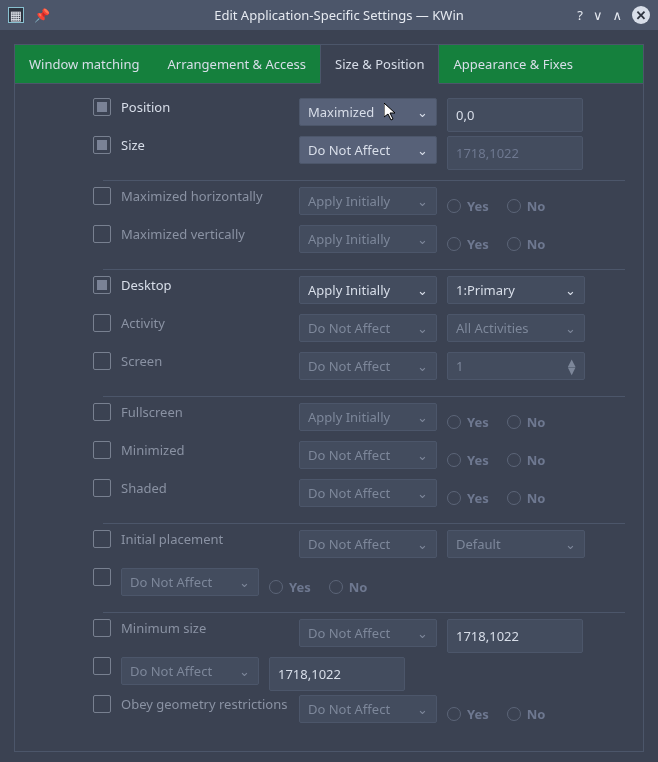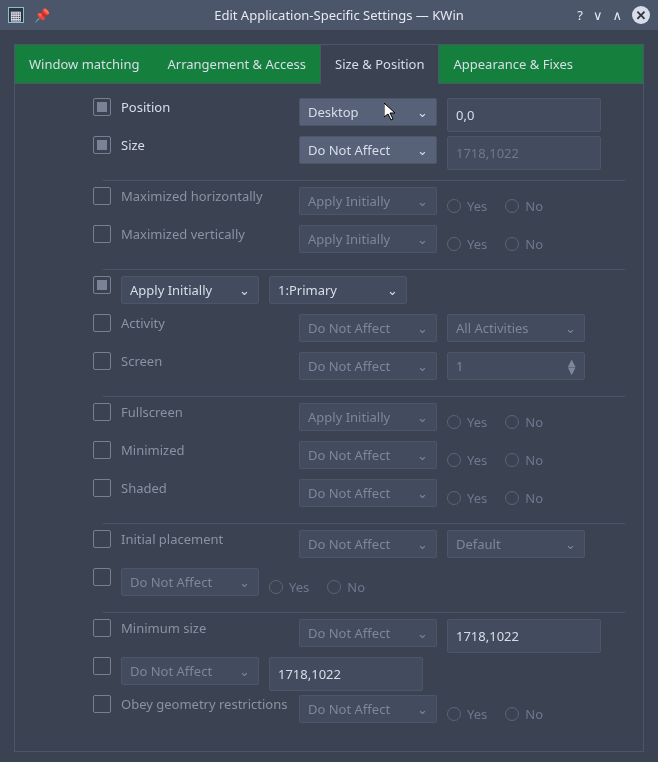--- a/index.html
+++ b/index.html
@@ -18,24 +18,24 @@
 .row { display: flex; height: 38px; gap: 10px; }
 .sep { height: 1px; background: #4c566a; margin: 6px 0 6px 70px; }
 .cb { width: 18px; height: 18px; border: 1px solid #788090; border-radius: 2px; margin-left: 60px; flex-shrink: 0; display: flex; align-items: center; justify-content: center; }
 .cb.checked::after { content: ""; width: 10px; height: 10px; background: #7a8296; }
 .lbl { width: 168px; color: #d8dee9; }
 .lbl.dim { color: #8a92a3; }
 .select { width: 138px; height: 28px; background: #434c5e; border: 1px solid #4c566a; border-radius: 2px; display: flex; align-items: center; padding: 0 8px; position: relative; }
 .select.hl { background: #576178; }
 .select .chev { position: absolute; right: 8px; }
 .select.dim { color: #7d879a; }
-.value { width: 154px; height: 28px; background: #434c5e; border: 1px solid #4c566a; border-radius: 2px; display: flex; align-items: center; padding: 16px 8px; }
+.value { width: 136px; height: 28px; background: #434c5e; border: 1px solid #4c566a; border-radius: 2px; display: flex; align-items: center; padding: 16px 8px; }
 .value.dim { color: #6e7890; }
 .radios { display: flex; gap: 18px; align-items: center; color: #6e7890; }
-.radio { display: flex; align-items: center; gap: 6px; }
+.radio { display: flex; align-items: center; gap: 6px; font-weight: bold; }
 .rdot { width: 14px; height: 14px; border: 1px solid #5c6578; border-radius: 50%; }
 .spin { width: 138px; height: 28px; background: #434c5e; border: 1px solid #4c566a; border-radius: 2px; display: flex; align-items: center; padding: 0 8px; position: relative; color: #7d879a; }
 .spin .arrows { position: absolute; right: 6px; font-size: 9px; line-height: 8px; display: flex; flex-direction: column; }
 .cursor { position: absolute; left: 384px; top: 103px; pointer-events: none; }
 </style>
 </head>
 <body>
 
 <div class="titlebar">
   <span class="tb-icon">▦</span>
@@ -55,21 +55,21 @@
     <div class="tab">Arrangement &amp; Access</div>
     <div class="tab active">Size &amp; Position</div>
     <div class="tab">Appearance &amp; Fixes</div>
   </div>
   <div class="content">
 
     <div class="row">
       <span class="cb checked"></span>
       <span class="lbl">Position</span>
       <div class="select hl">
-          <span>Desktop</span>
+          <span>Maximized</span>
           <span class="chev">⌄</span>
         </div>
       <div class="value">0,0</div>
     </div>
 
     <div class="row">
       <span class="cb checked"></span>
       <span class="lbl">Size</span>
       <div class="select hl">
           <span>Do Not Affect</span>
@@ -115,20 +115,21 @@
             <span class="rdot"></span>
             <span>No</span>
           </span>
         </div>
     </div>
 
     <div class="sep"></div>
 
     <div class="row">
       <span class="cb checked"></span>
+      <span class="lbl">Desktop</span>
       <div class="select">
           <span>Apply Initially</span>
           <span class="chev">⌄</span>
         </div>
       <div class="select">
           <span>1:Primary</span>
           <span class="chev">⌄</span>
         </div>
     </div>
 

